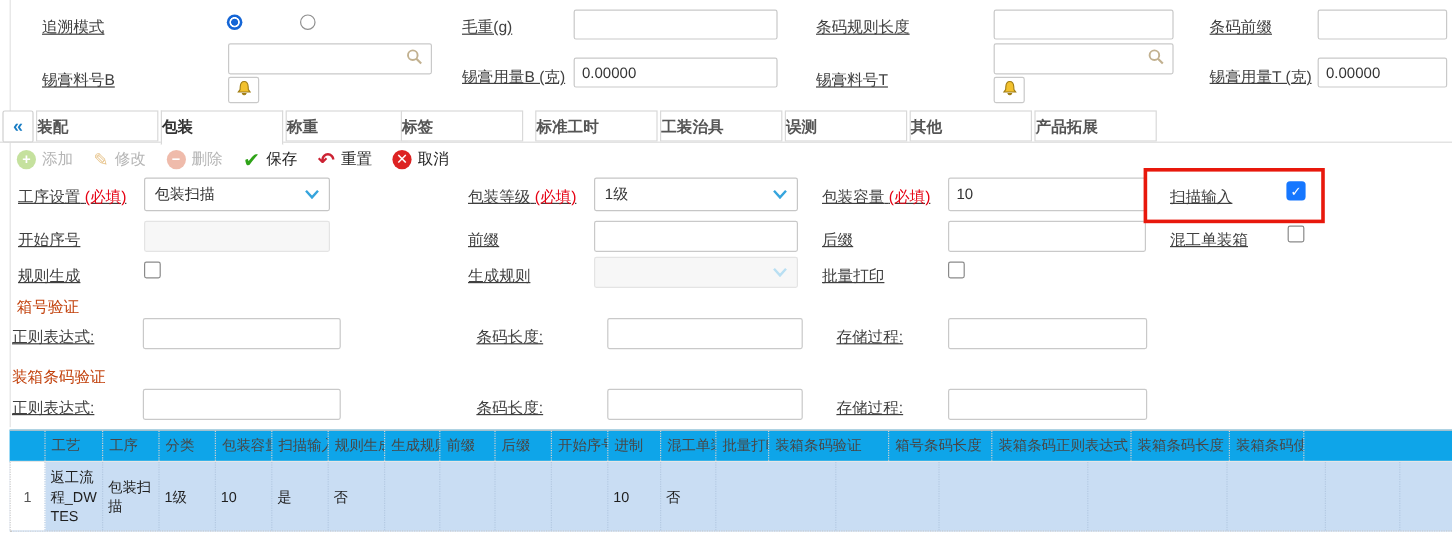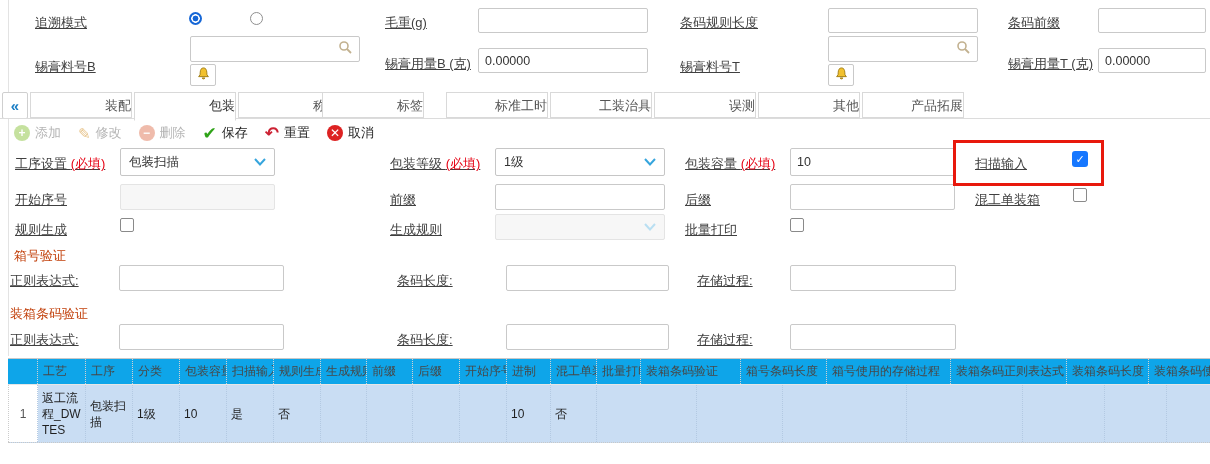--- a/index.html
+++ b/index.html
@@ -43,21 +43,21 @@
   .leftline{position:absolute;left:8px;top:0;width:0;height:356px;border-left:1px solid #e3e3e3;}
   
   .collapse{
     position:absolute;left:2px;top:92px;width:26px;height:27px;border:1px solid #cfcfcf;border-radius:2px;
     background:#fff;color:#1a7dc4;font-weight:bold;font-size:15px;display:flex;align-items:center;
     justify-content:center;cursor:pointer;box-sizing:border-box;
   }
   .tabline{position:absolute;left:0;top:118px;width:1210px;height:1px;background:#dcdcdc;}
   .tab{
     position:absolute;top:92px;width:102px;height:26px;border:1px solid #d9d9d9;background:#fff;
-    box-sizing:border-box;text-align:right;line-height:25px;font-size:13px;color:#555;cursor:pointer;z-index:1;
+    box-sizing:border-box;text-align:left;line-height:25px;font-size:13px;color:#555;cursor:pointer;z-index:1;font-weight:bold;
   }
   .tab.active{height:29px;border-bottom:1px solid #fff;color:#333;z-index:3;}
   
   .toolbar{position:absolute;left:14px;top:121px;height:24px;display:flex;align-items:center;gap:17px;}
   .titem{display:flex;align-items:center;gap:5px;font-size:13px;color:#262626;cursor:pointer;white-space:nowrap;}
   .titem.dis{color:#b5b5b5;cursor:default;}
   .ic-circle{width:16px;height:16px;border-radius:50%;display:flex;align-items:center;justify-content:center;
     color:#fff;font-size:12px;font-weight:bold;line-height:14px;flex:0 0 auto;}
   .ic-add{background:#8cc440;opacity:.5;}
   .ic-del{background:#e07a5a;opacity:.5;}
@@ -139,21 +139,21 @@
   </span>
 </div>
 <div class="lbl" style="left:1008px;top:55px">锡膏用量T (克)</div>
 <input class="box" style="left: 1098px; top: 48px; width: 108px; height: 25px;" value="0.00000">
 
 <div class="collapse">«</div>
 <div class="tabline"></div>
 <div class="tab" style="left:30px">装配</div>
 <div class="tab active" style="left:134px">包装</div>
 <div class="tab" style="left:238px">称重</div>
-<div class="tab" style="left:322px">标签</div>
+<div class="tab" style="left:334px">标签</div>
 <div class="tab" style="left:446px">标准工时</div>
 <div class="tab" style="left:550px">工装治具</div>
 <div class="tab" style="left:654px">误测</div>
 <div class="tab" style="left:758px">其他</div>
 <div class="tab" style="left:862px">产品拓展</div>
 
 <div class="toolbar">
   <div class="titem dis">
     <span class="ic-circle ic-add">+</span>
     <span>添加</span>
@@ -248,21 +248,20 @@
     <div class="th c6">规则生成</div>
     <div class="th c7">生成规则</div>
     <div class="th c8">前缀</div>
     <div class="th c9">后缀</div>
     <div class="th c10">开始序号</div>
     <div class="th c11">进制</div>
     <div class="th c12">混工单装箱</div>
     <div class="th c13">批量打印</div>
     <div class="th c14">装箱条码验证</div>
     <div class="th c15">箱号条码长度</div>
-    <div class="th c16">箱号使用的存储过程</div>
     <div class="th c17">装箱条码正则表达式</div>
     <div class="th c18">装箱条码长度</div>
     <div class="th c19">装箱条码使用的存储过程</div>
   </div>
   <div class="trd">
     <div class="td c0 rownum">1</div>
     <div class="td c1">
         <span>返工流程_DWTES</span>
       </div>
     <div class="td c2">

